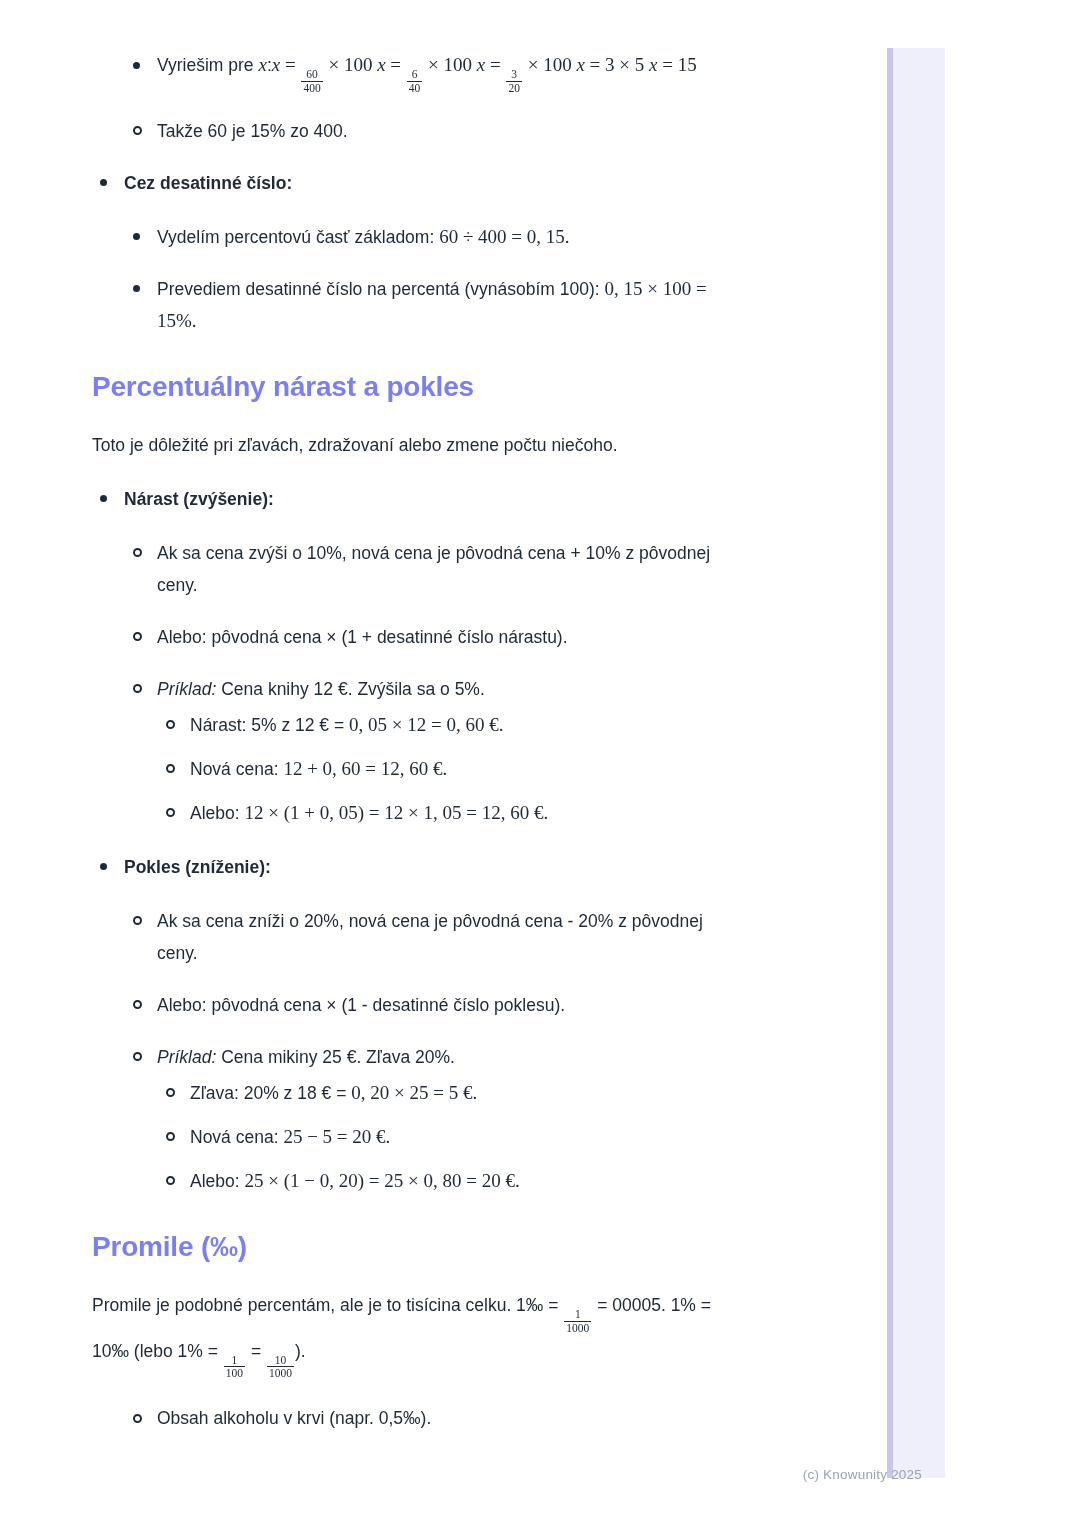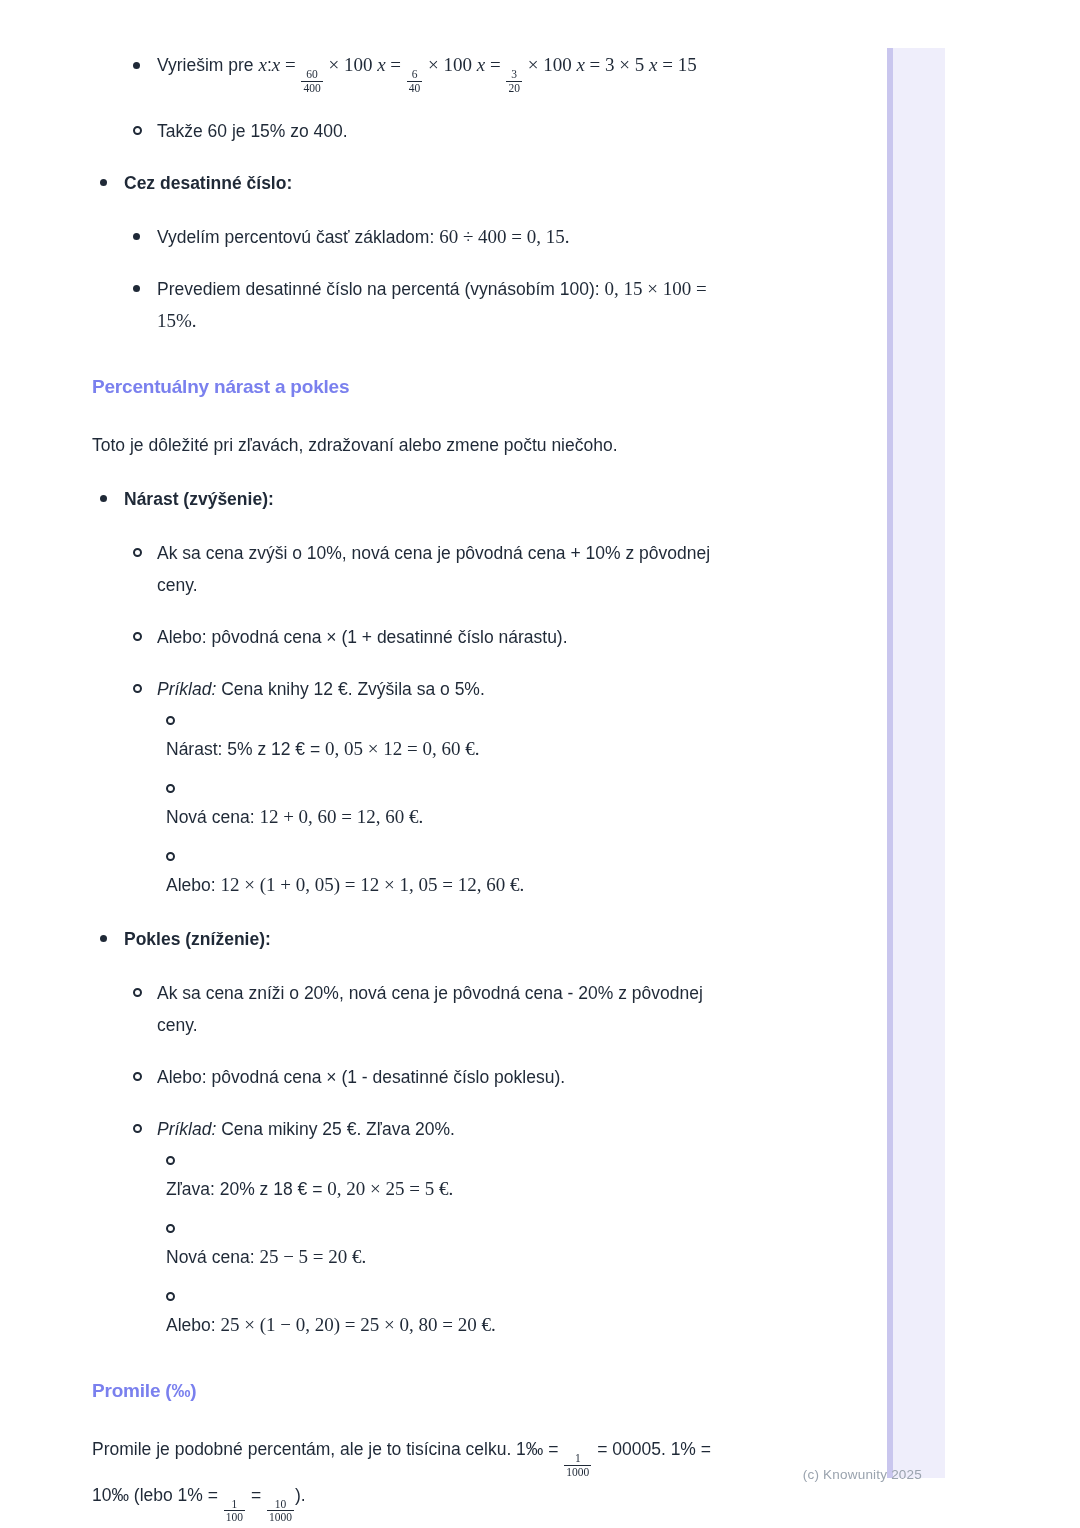--- a/index.html
+++ b/index.html
@@ -5,32 +5,32 @@
   html,body { margin:0; padding:0; background:#ffffff; }
   .page {
     position:relative; width:992px; height:1528px; background:#ffffff;
     font-family:"Liberation Sans", sans-serif; color:var(--text,#1f2937);
     overflow:hidden;
   }
   .content { position:absolute; left:92px; top:49px; width:860px; }
 
   
   h2 {
-    color:var(--accent,#7a80ee); font-size:19px; line-height:36px;
+    color:var(--accent,#7a80ee); font-size:28px; line-height:36px;
     font-weight:700; margin:32px 0 24px 0; letter-spacing:-0.2px;
   }
 
   
   .p { font-size:17.5px; line-height:32px; margin:0 0 22px 0; }
 
   
   .li { display:flex; align-items:flex-start; margin:0 0 20px 0; }
   .li.lv1 { padding-left:8px;  margin-bottom:22px; }
   .li.lv2 { padding-left:41px; }
-  .li.lv3 { padding-left:74px; margin-bottom:12px;flex-direction:column; }
+  .li.lv3 { padding-left:74px; margin-bottom:12px; }
   .li.tight { margin-bottom:4px; }
   .li.mb-lg { margin-bottom:22px; }
   .li.bold .text { font-weight:700; }
   .marker { flex:0 0 24px; height:32px; display:flex; align-items:center; }
   .marker.disc::before {
     content:""; width:7px; height:7px; border-radius:50%;
     background:currentColor; display:block;
   }
   .marker.circle::before {
     content:""; width:9px; height:9px; border-radius:50%;

